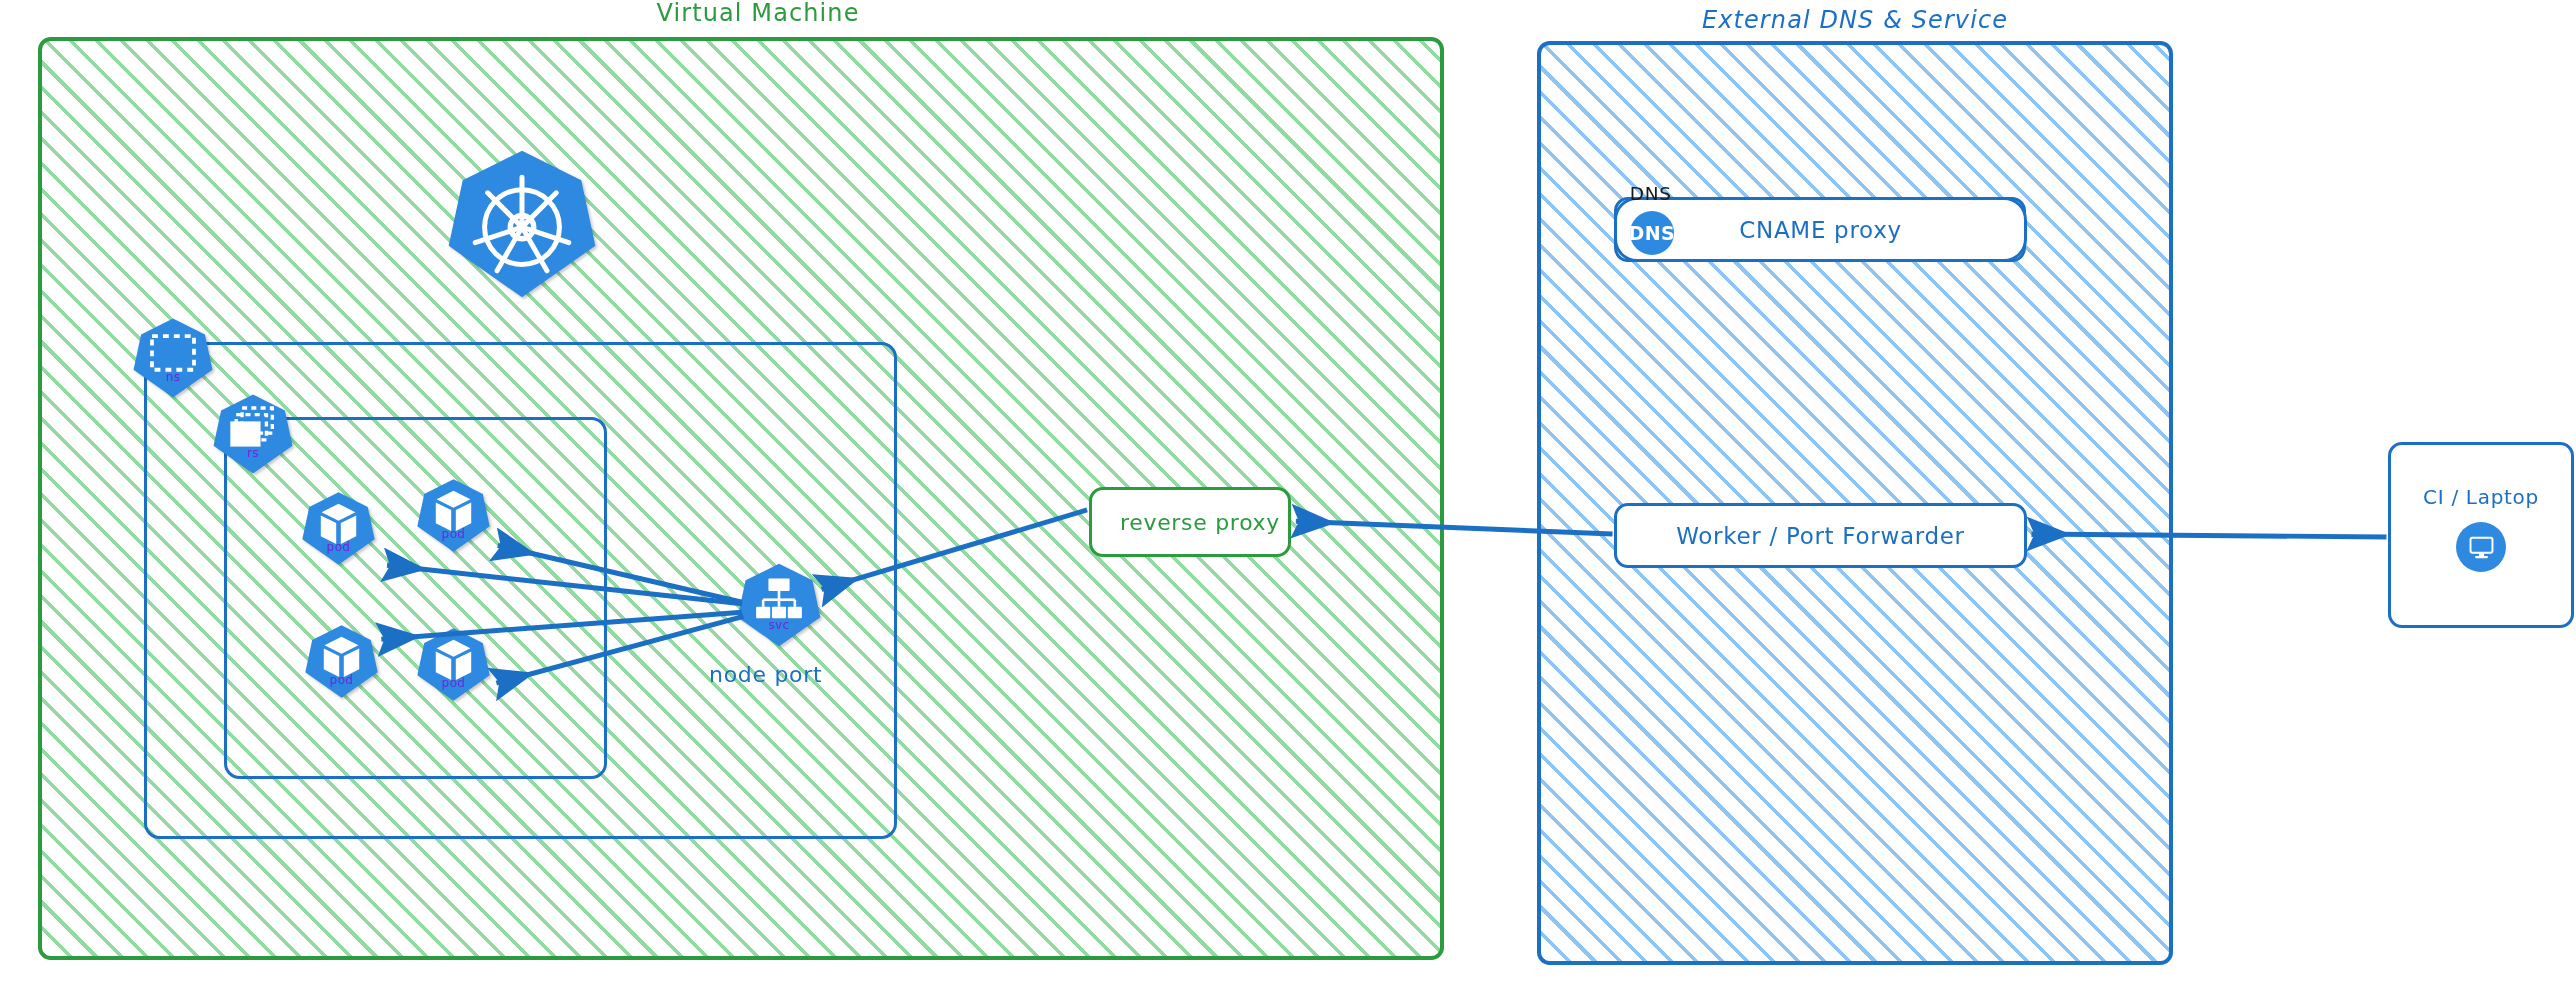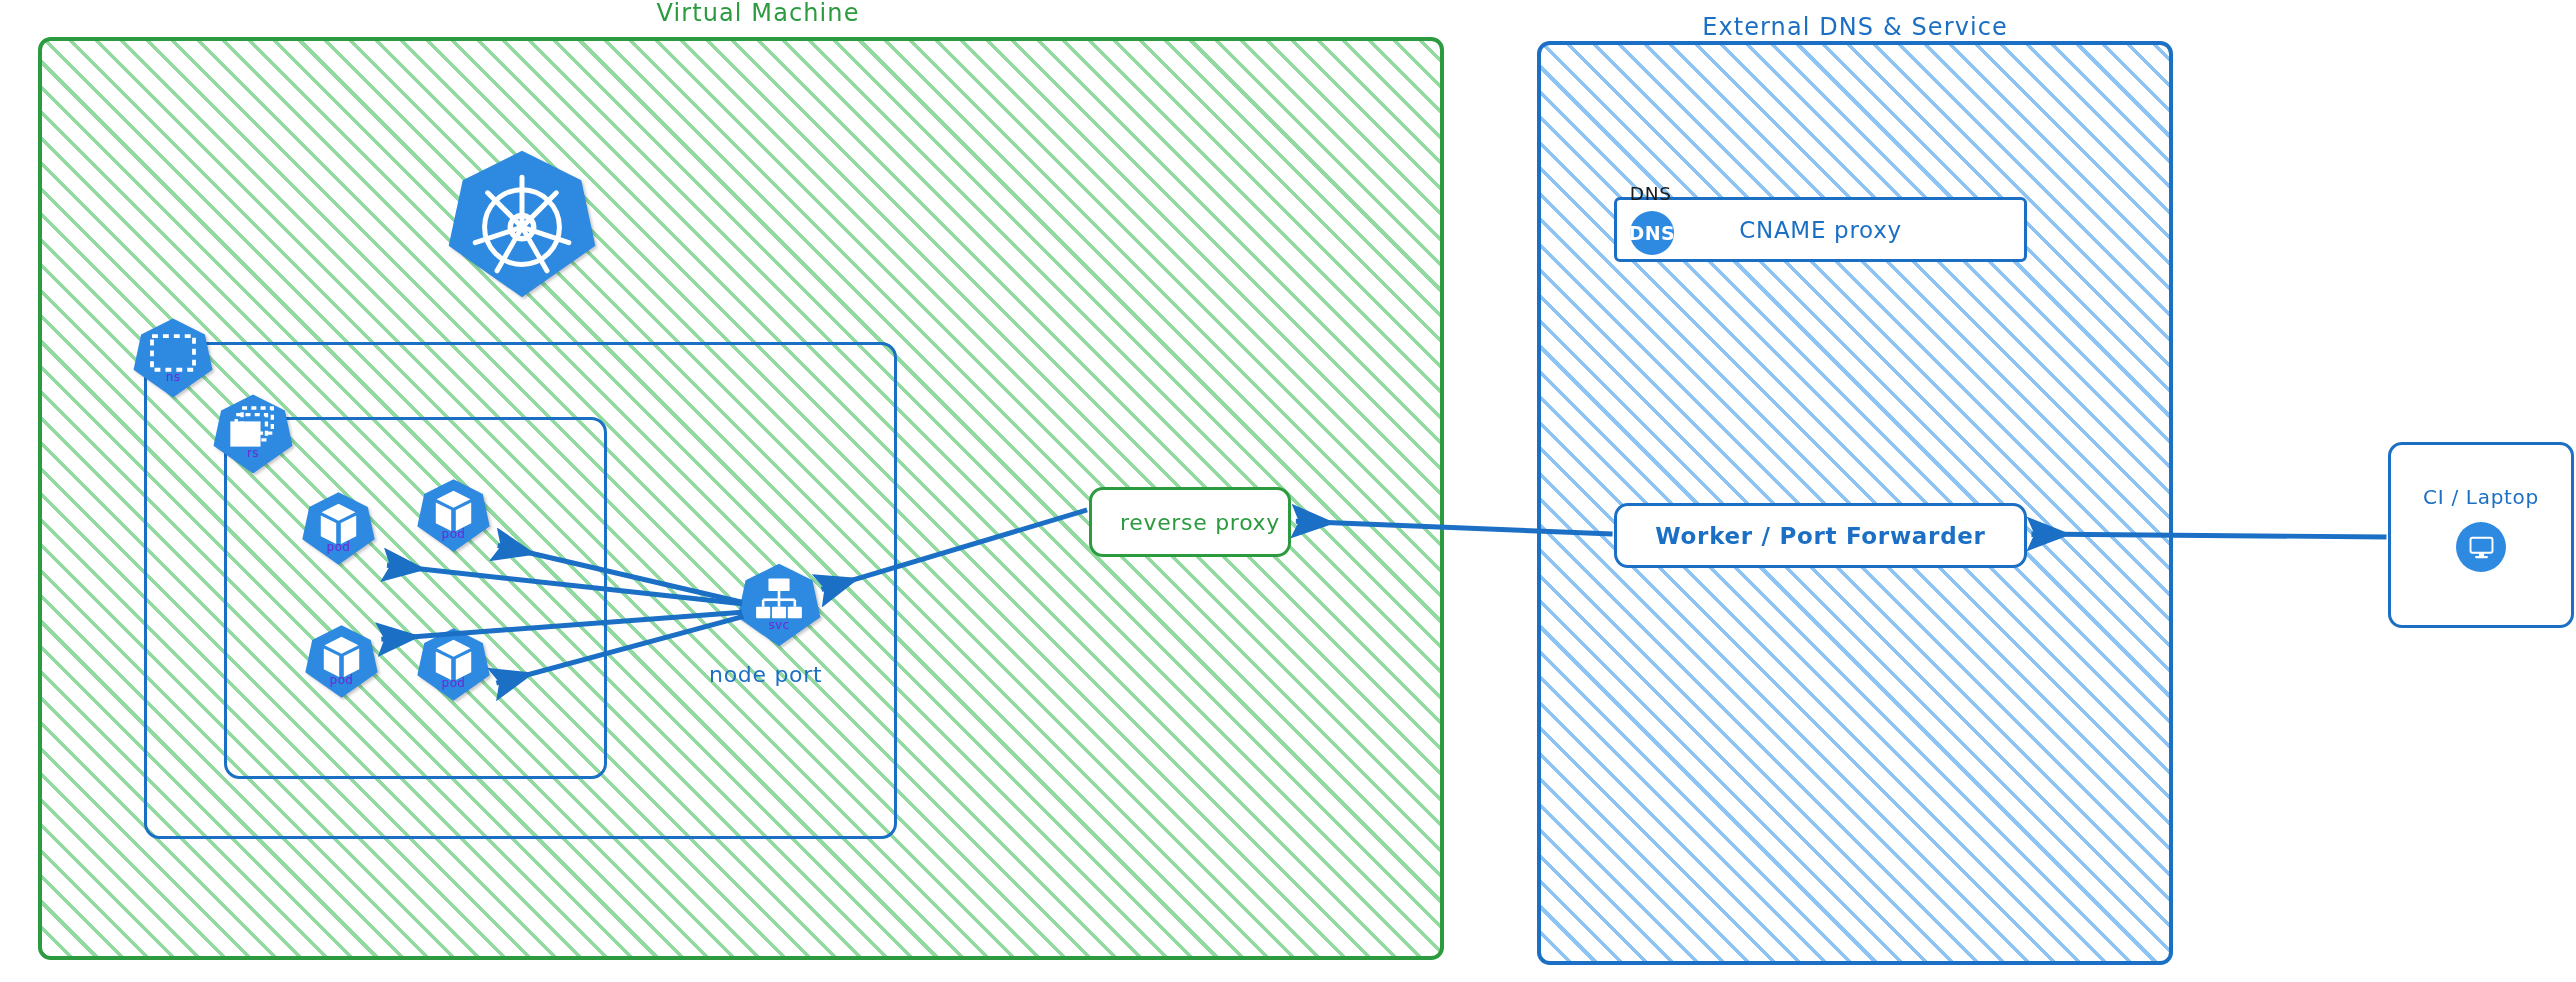--- a/index.html
+++ b/index.html
@@ -157,21 +157,21 @@
 <div id="canvas">
 
   <div class="group" style="left:5.7px; top:37px; width:1406px; height:923px;">
     <div class="group-body vm-body"></div>
   </div>
   <div class="group-title vm-title" style="left:726px; top:-1.4px;">Virtual Machine</div>
 
   <div class="group" style="left:1505px; top:41px; width:636px; height:924px;">
     <div class="group-body ext-body"></div>
   </div>
-  <div class="group-title ext-title" style="left:1823px; top:13px;">External DNS &amp; Service</div>
+  <div class="group-title ext-title" style="left:1823px; top:6px;font-style:italic;">External DNS &amp; Service</div>
 
   <div class="box box-blue-thin" style="left:112px; top:342px; width:753px; height:497px; border-radius:15.6px;"></div>
 
   <div class="box box-blue-thin" style="left:192px; top:417px; width:383px; height:362px; border-radius:15.6px;"></div>
 
   <div class="k8s-icon" style="left:412px; top:146px; width:156px; height:156px;">
     <svg width="156" height="156" viewBox="0 0 100 100">
       <polygon points="50,3 88,22 97,64 50,97 3,64 12,22" fill="#2e8ae0"></polygon>
       <g fill="none" stroke="#ffffff" stroke-width="3.2" stroke-linecap="round">
         <circle cx="50" cy="52" r="24"></circle>
@@ -274,29 +274,29 @@
   </div>
 
   <div class="free-text label-blue" style="left:677px; top:662px;">node port</div>
 
   <div class="box box-green" style="left:1057px; top:487px; width:202px; height:70px;padding-left:20px;">
     <span class="label-green">reverse proxy</span>
   </div>
 
   <div class="box box-blue" style="left:1582px; top:197px; width:412px; height:62px; top:197px; height:65px;">
   </div>
-  <div class="box box-blue" style="left:1582px; top:197px; width:413px; height:65px; display:block; border-radius:6px;">
+  <div class="box box-blue" style="left:1582px; top:197px; width:413px; height:65px; display:block; border-radius:23px;">
     <span class="label-black" style="position:absolute; left:12.8px; top:-17px;">DNS</span>
     <div class="dns-badge" style="left:12.8px; top:11.4px; width:44px; height:44px;">
       <span>DNS</span>
     </div>
     <span class="label-blue" style="position:absolute; left:50%; top:50%; transform:translate(-50%,-50%); font-size:23px;">CNAME proxy</span>
   </div>
 
-  <div class="box box-blue" style="left:1582px; top:503px; width:413px; height:65px;font-weight:bold;">
+  <div class="box box-blue" style="left:1582px; top:503px; width:413px; height:65px;">
     <span class="label-blue" style="font-size:23px;">Worker / Port Forwarder</span>
   </div>
 
   <div class="box box-blue" style="left:2356px; top:442px; width:186px; height:186px; display:block;">
     <span class="label-blue" style="position:absolute; left:50%; top:40px; transform:translateX(-50%); font-size:20px;">CI / Laptop</span>
     <div class="monitor-badge" style="left:50%; top:77px; transform:translateX(-50%); width:50px; height:50px;">
       <svg width="31" height="31" viewBox="0 0 48 48">
         <rect x="7" y="9" width="34" height="23" rx="3" fill="none" stroke="#ffffff" stroke-width="3"></rect>
         <rect x="20" y="32" width="8" height="6" fill="#ffffff"></rect>
         <rect x="14" y="37" width="20" height="3.5" rx="1.6" fill="#ffffff"></rect>

